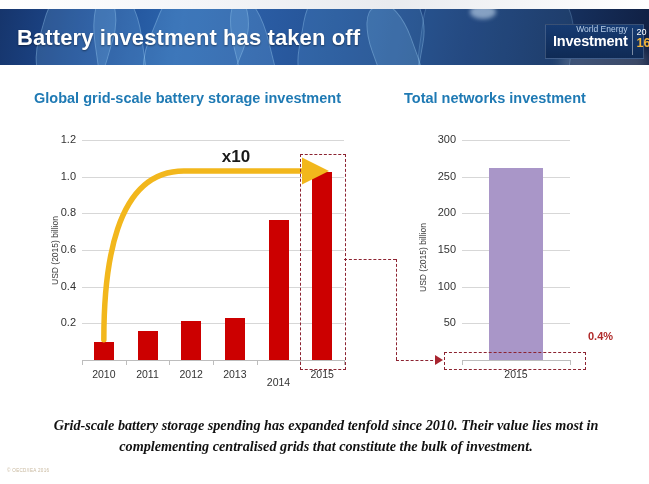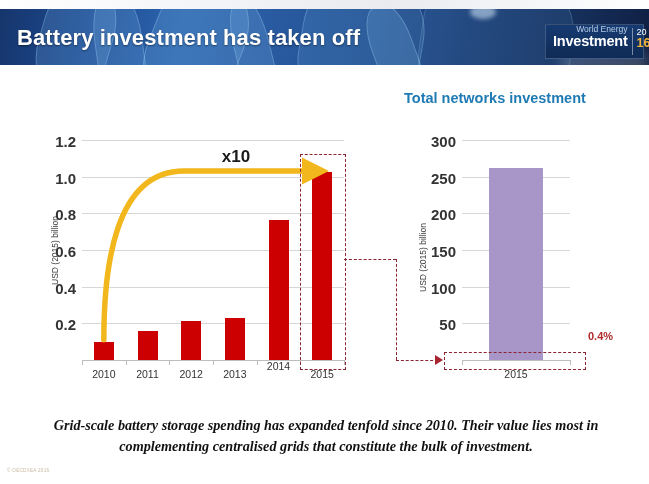--- a/index.html
+++ b/index.html
@@ -80,21 +80,21 @@
 
   .axis-label{
     position:absolute;font-size:8.5px;color:#3b3b3b;
     transform:rotate(-90deg);transform-origin:left top;white-space:nowrap;
   }
   #ylabel-left{left:50px;top:215px;}
   #ylabel-right{left:418px;top:222px;}
 
   .plot{position:absolute;}
   .gridline{position:absolute;height:1px;background:#d7d7d7;}
-  .ytick{position:absolute;font-size:15px;color:#333;text-align:right;white-space:nowrap;font-weight:bold;}
+  .ytick{position:absolute;font-size:11px;color:#333;text-align:right;white-space:nowrap;}
   .xtick{position:absolute;font-size:10.5px;color:#333;text-align:center;white-space:nowrap;}
   .bar{position:absolute;}
   .bar-red{background:#cc0000;}
   .bar-purple{background:#a996c8;}
   .axis-line{position:absolute;background:#bdbdbd;height:1px;}
   .tickmark{position:absolute;width:1px;background:#bdbdbd;}
 
   
   .dash-box{position:absolute;border:1.6px dashed #8c2331;}
   .dash-seg{position:absolute;}
@@ -144,20 +144,21 @@
     </div>
     <div id="wei-year">
       <div id="wei-y1">20</div>
       <div id="wei-y2">16</div>
     </div>
   </div>
 </div>
 
 <div id="charts">
 
+  <div class="chart-title" id="title-left">Global grid-scale battery storage investment</div>
   <div class="chart-title" id="title-right">Total networks investment</div>
 
   <div class="axis-label" id="ylabel-left">USD (2015) billion</div>
   <div class="axis-label" id="ylabel-right">USD (2015) billion</div>
 
   <div class="plot" id="plot-left" style="left: 82px; top: 70px; width: 262px; height: 220px;">
       <div class="gridline" style="left: 0px; top: 183.333px; width: 262px;"></div>
       <div class="ytick" style="width: 34px; left: -40px; top: 176.333px;">0.2</div>
       <div class="gridline" style="left: 0px; top: 146.667px; width: 262px;"></div>
       <div class="ytick" style="width: 34px; left: -40px; top: 139.667px;">0.4</div>
@@ -177,21 +178,21 @@
       <div class="tickmark" style="left: 43.6667px; top: 220px; height: 5px;"></div>
       <div class="xtick" style="left: 43.6667px; width: 43.6667px; top: 228px;">2011</div>
       <div class="bar bar-red" style="left: 99.1667px; top: 180.583px; width: 20px; height: 39.4167px;"></div>
       <div class="tickmark" style="left: 87.3333px; top: 220px; height: 5px;"></div>
       <div class="xtick" style="left: 87.3333px; width: 43.6667px; top: 228px;">2012</div>
       <div class="bar bar-red" style="left: 142.833px; top: 177.833px; width: 20px; height: 42.1667px;"></div>
       <div class="tickmark" style="left: 131px; top: 220px; height: 5px;"></div>
       <div class="xtick" style="left: 131px; width: 43.6667px; top: 228px;">2013</div>
       <div class="bar bar-red" style="left: 186.5px; top: 79.75px; width: 20px; height: 140.25px;"></div>
       <div class="tickmark" style="left: 174.667px; top: 220px; height: 5px;"></div>
-      <div class="xtick" style="left: 174.667px; width: 43.6667px; top: 220px;">2014</div>
+      <div class="xtick" style="left: 174.667px; width: 43.6667px; top: 236px;">2014</div>
       <div class="bar bar-red" style="left: 230.167px; top: 32.0833px; width: 20px; height: 187.917px;"></div>
       <div class="tickmark" style="left: 218.333px; top: 220px; height: 5px;"></div>
       <div class="xtick" style="left: 218.333px; width: 43.6667px; top: 228px;">2015</div>
       <div class="tickmark" style="left: 262px; top: 220px; height: 5px;"></div>
     </div>
 
   <div class="plot" id="plot-right" style="left: 462px; top: 70px; width: 108px; height: 220px;">
       <div class="gridline" style="left: 0px; top: 183.333px; width: 108px;"></div>
       <div class="ytick" style="width: 34px; left: -40px; top: 176.333px;">50</div>
       <div class="gridline" style="left: 0px; top: 146.667px; width: 108px;"></div>

